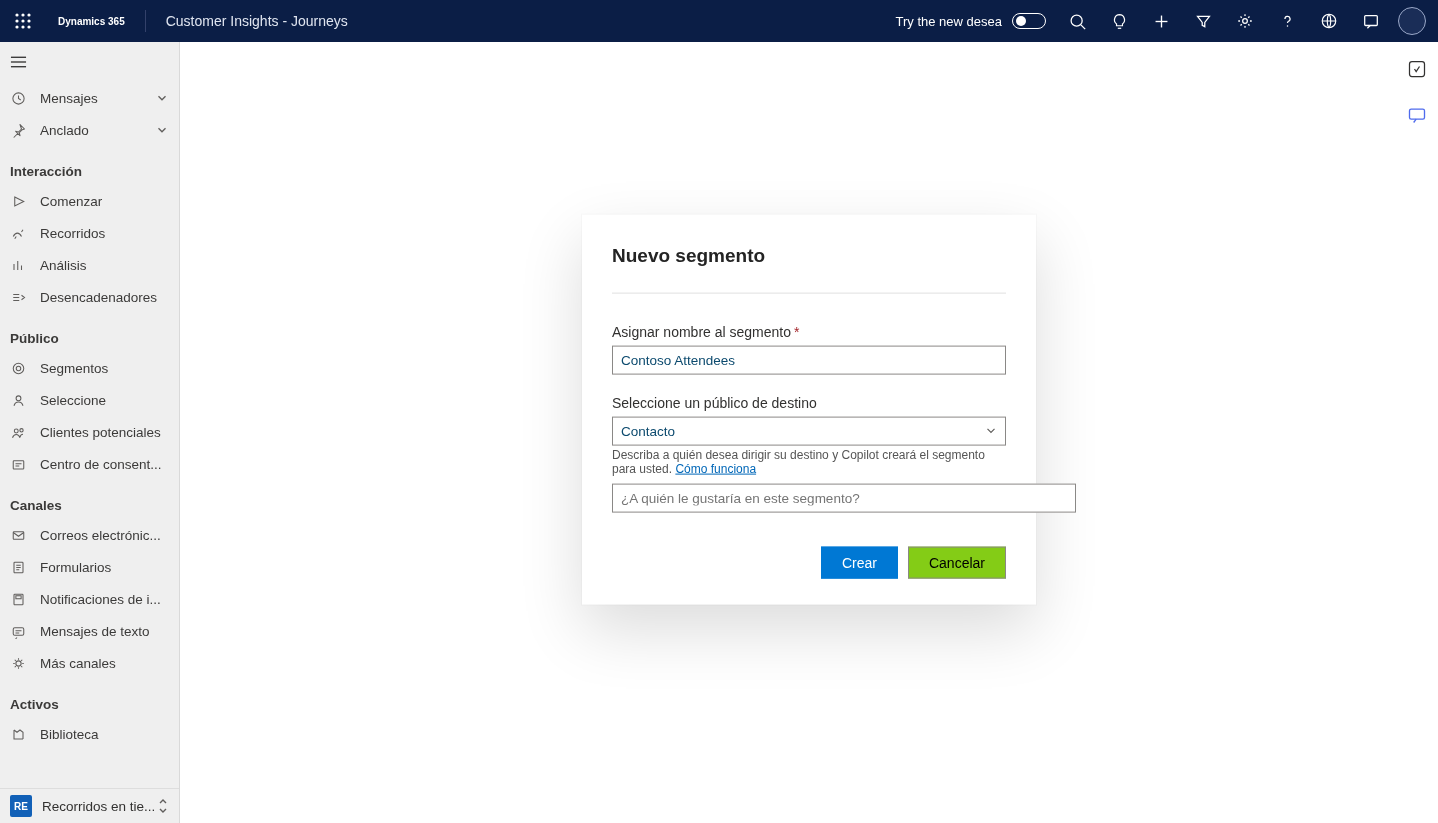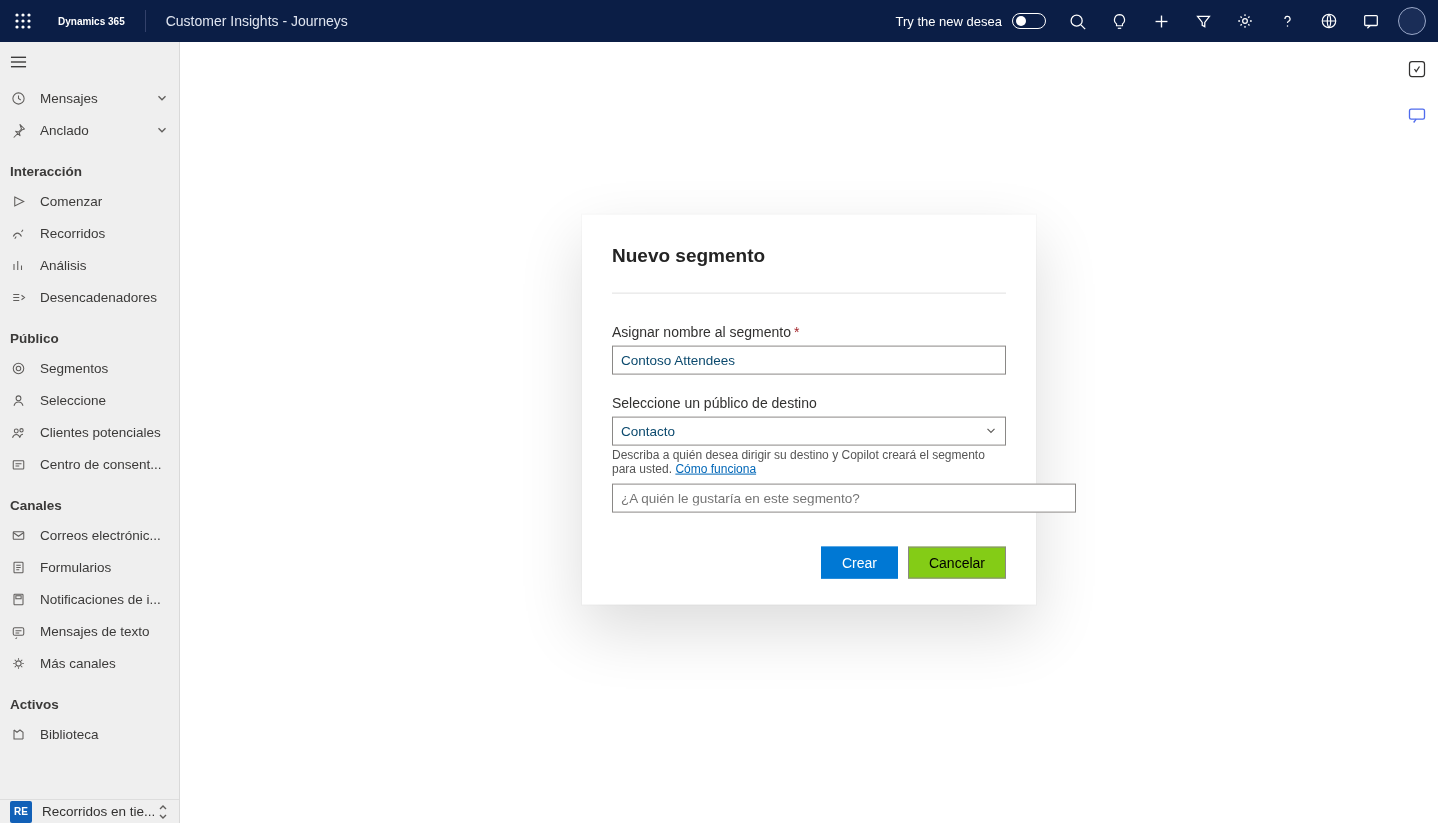--- a/index.html
+++ b/index.html
@@ -41,21 +41,21 @@
   .nav-scroll::-webkit-scrollbar-thumb{background:#c6c6c6;border-radius:6px}
   .nav-item,.nav-head,.nav-ham{display:flex;align-items:center;height:32px;
     padding:0 10px;font-size:13.5px;color:#3b3a39;cursor:pointer;white-space:nowrap}
   .nav-ham{height:40px}
   .nav-ico{width:16px;height:16px;margin-right:14px;flex:none;display:flex;
     align-items:center;justify-content:center;color:#605e5c}
   .nav-label{flex:1;overflow:hidden;text-overflow:ellipsis}
   .nav-chevron{width:14px;height:14px;flex:none}
   .nav-head{font-weight:600;padding-top:18px;height:auto;padding-bottom:6px;cursor:default}
 
-  .nav-footer{border-top:1px solid #ddd;display:flex;align-items:center;height:24px;
+  .nav-footer{border-top:1px solid #ddd;display:flex;align-items:center;height:35px;
     padding:0 10px;font-size:13.5px}
   .nav-badge{width:22px;height:22px;background:#1160b7;color:#fff;font-size:10px;
     font-weight:600;display:flex;align-items:center;justify-content:center;margin-right:10px;border-radius:2px}
   .nav-footer .nav-label{flex:1;overflow:hidden;text-overflow:ellipsis}
 
   
   .main{position:fixed;top:var(--top-h);left:var(--nav-w);right:0;bottom:0;
     background:#fff}
 
   

